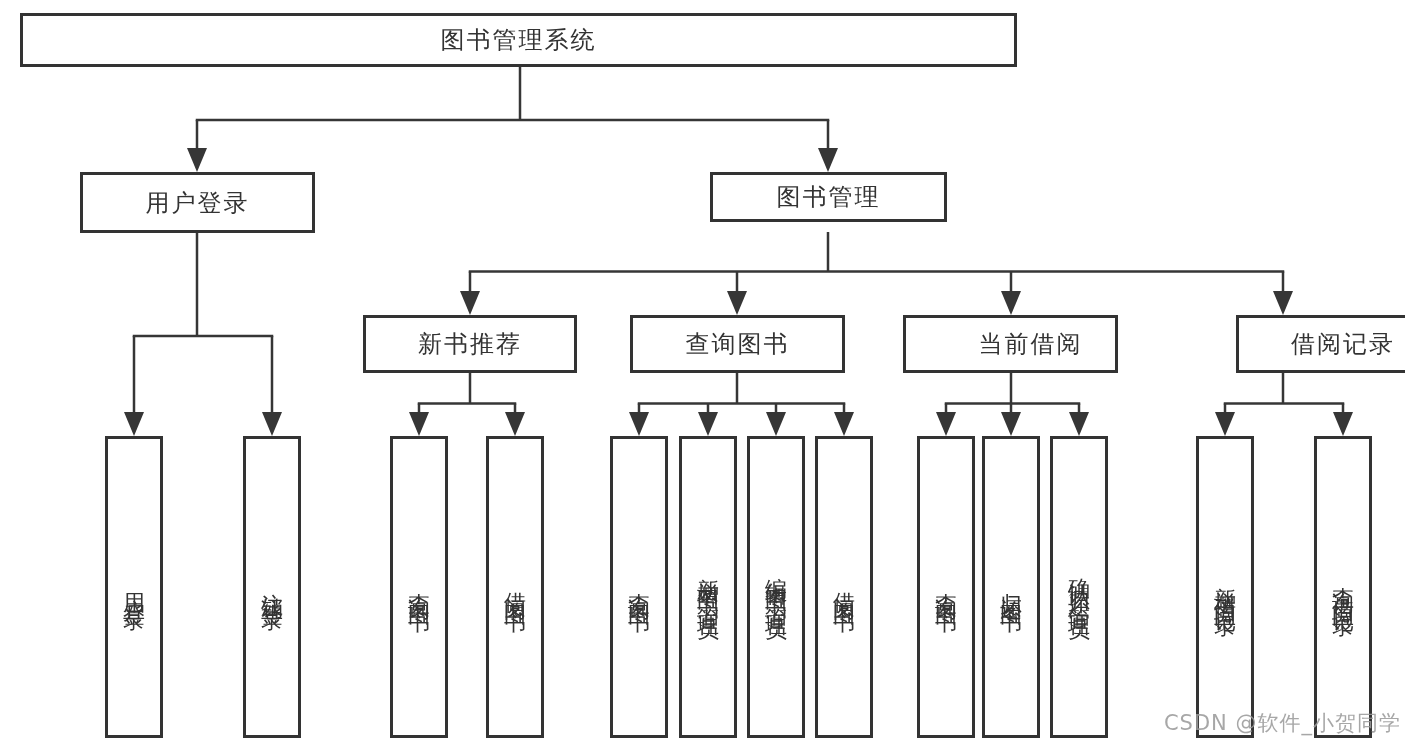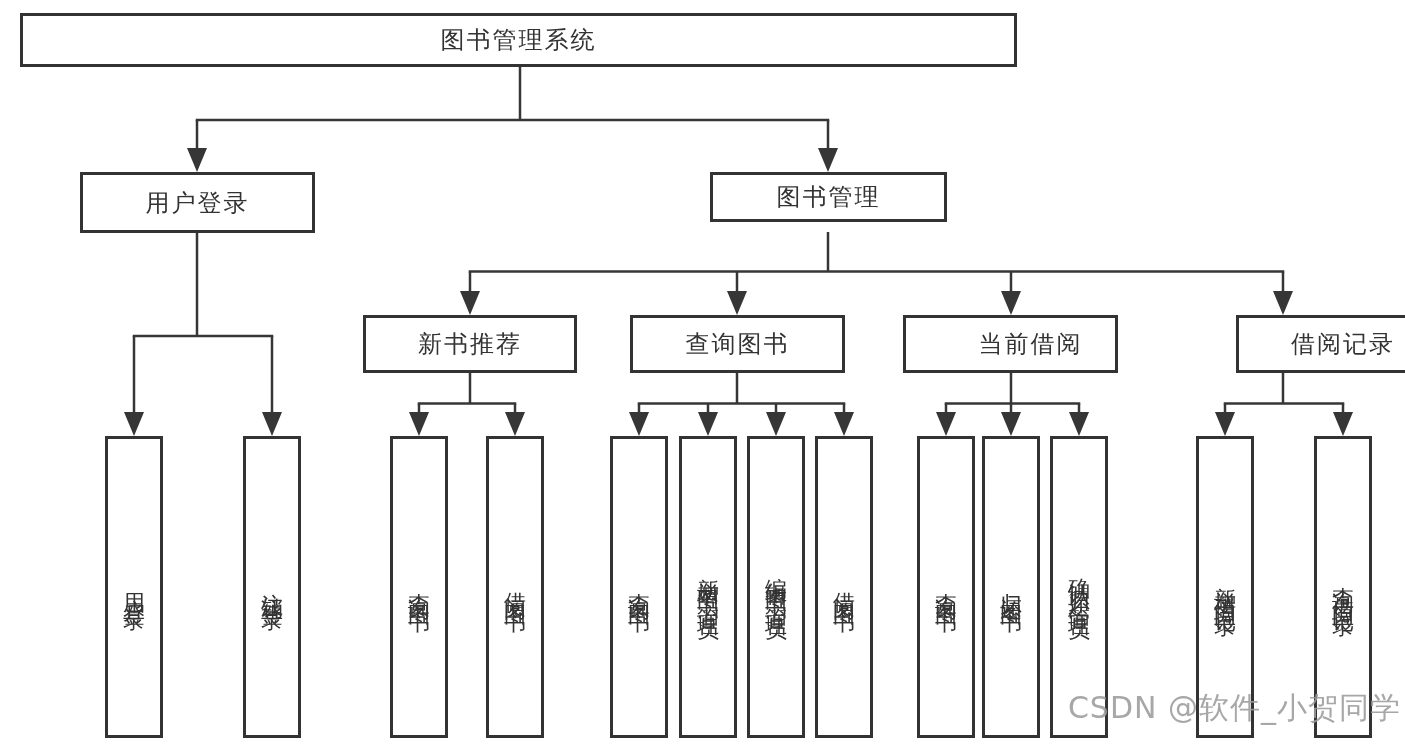--- a/index.html
+++ b/index.html
@@ -39,22 +39,22 @@
   .lf-bb-query{left:610px;}
   .lf-bb-add{left:679px;}
   .lf-bb-edit{left:747px;}
   .lf-bb-borrow{left:815px;}
   .lf-cb-query{left:917px;}
   .lf-cb-return{left:982px;}
   .lf-cb-confirm{left:1050px;}
   .lf-br-add{left:1196px;}
   .lf-br-query{left:1314px;}
   .watermark{
-    position:absolute;right:4px;bottom:18px;z-index:3;
-    font-size:30px;letter-spacing:1px;
+    position:absolute;right:4px;bottom:10px;z-index:3;
+    font-size:21px;letter-spacing:1px;
     color:rgba(155,155,155,0.88);white-space:nowrap;
   }
 </style>
 </head>
 <body>
 
 <svg class="connector-layer" width="1405" height="747" viewBox="0 0 1405 747" xmlns="http://www.w3.org/2000/svg">
 
   <path d="M520 66 V121"></path>
   <path d="M195.75 120 H829.25"></path>

